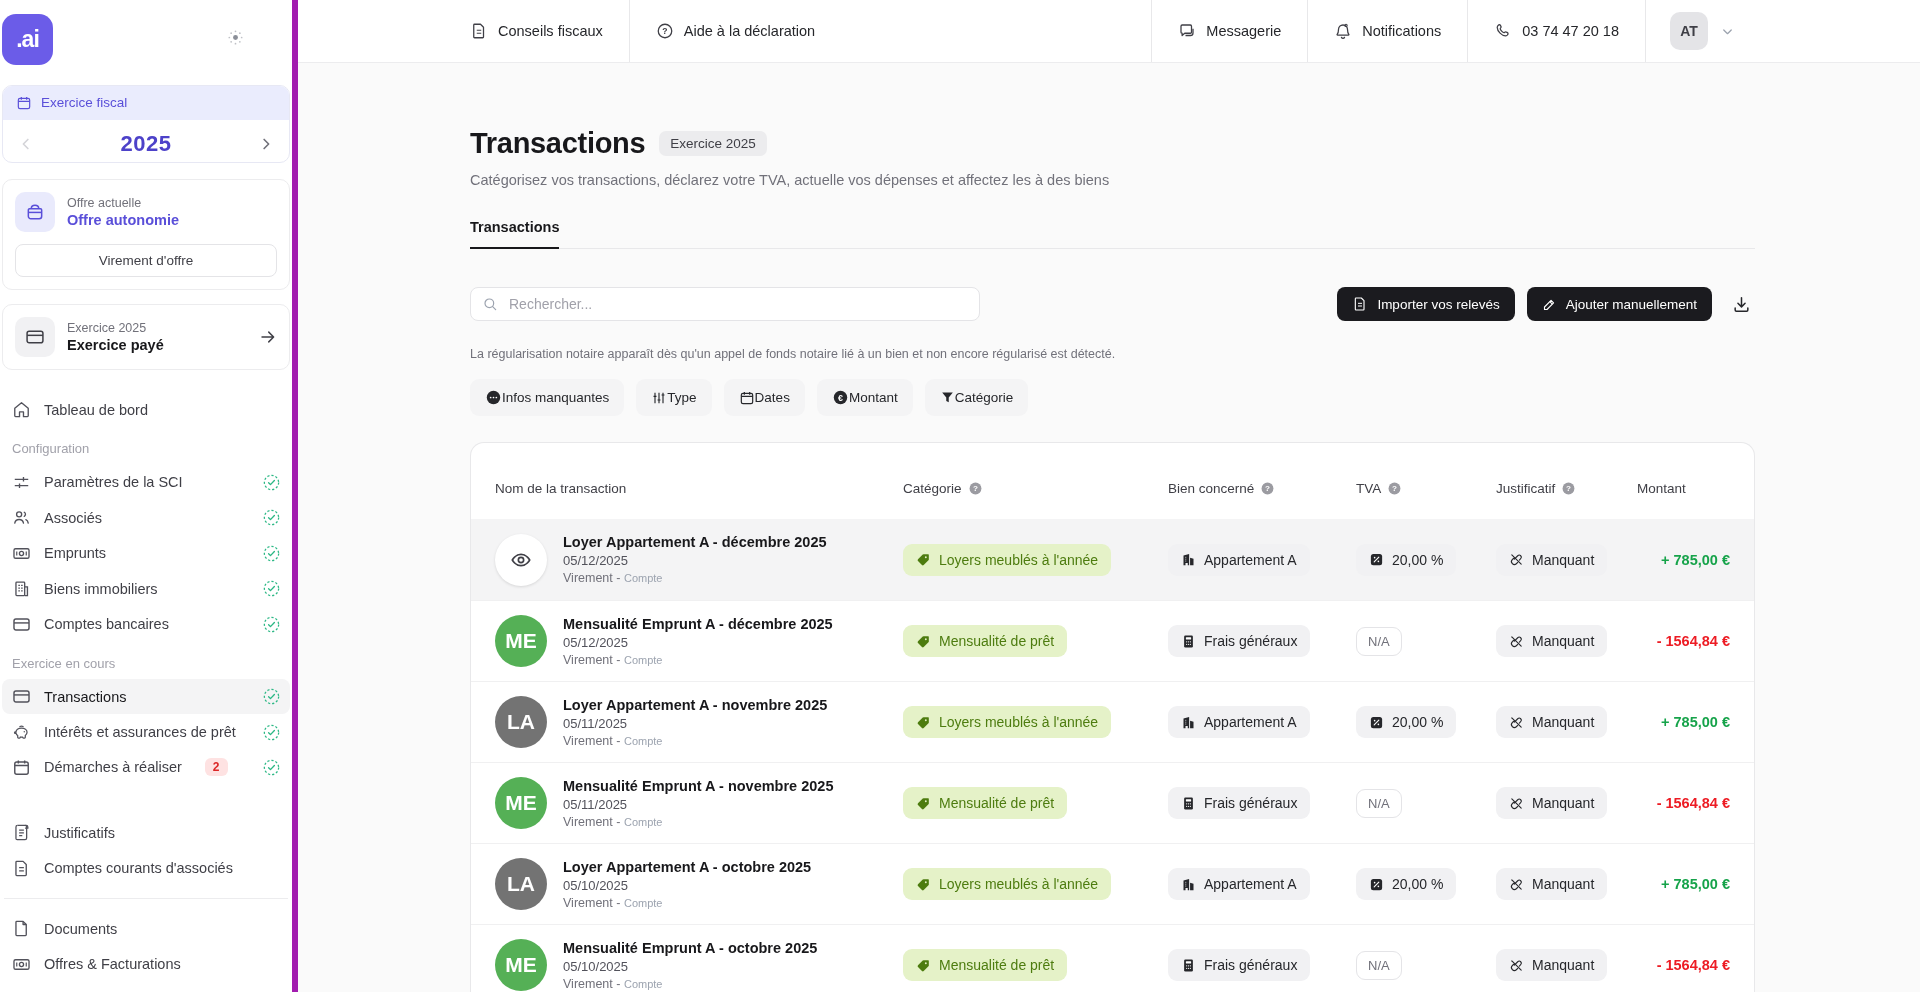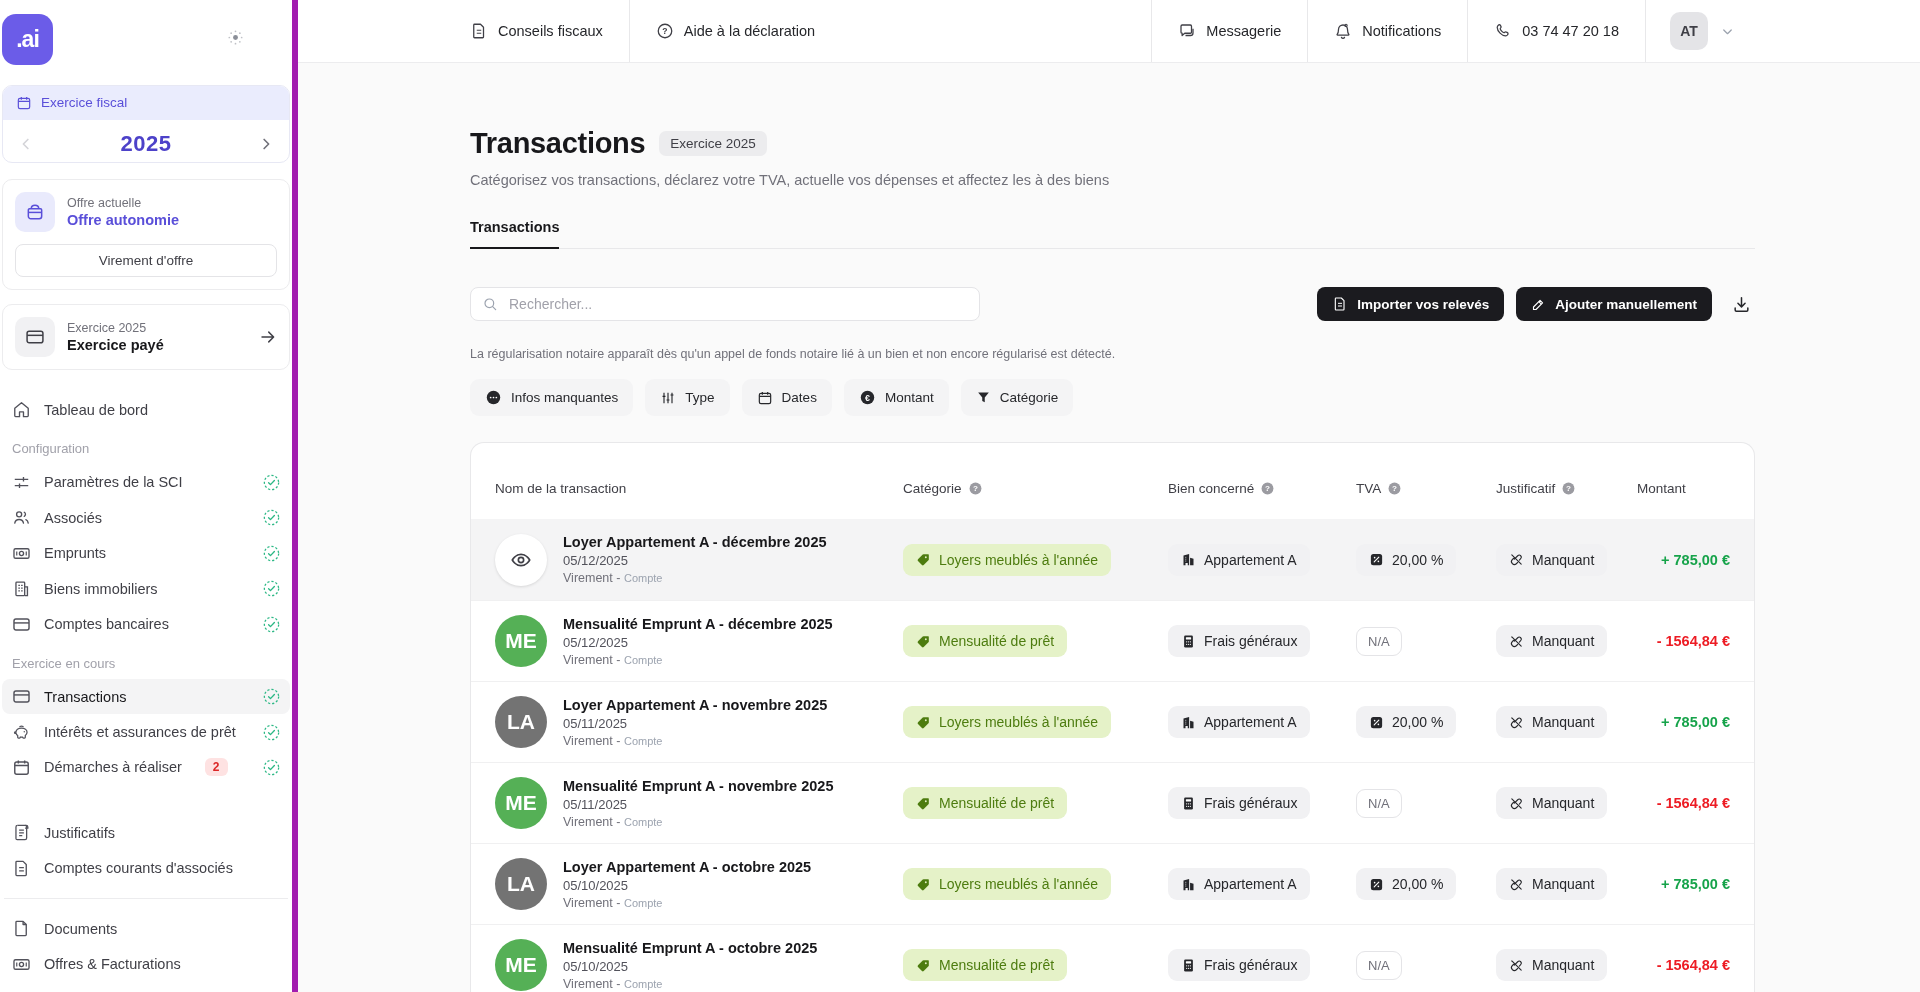--- a/index.html
+++ b/index.html
@@ -60,27 +60,27 @@
 
   .tabs { margin-top:30px; border-bottom:1px solid #e8e8ea; }
   .tab { display:inline-block; font-size:14.5px; color:#18181b; font-weight:bold; padding-bottom:12px; border-bottom:2px solid #18181b; margin-bottom:-1px; cursor:pointer; }
 
   .controls { margin-top:38px; display:flex; align-items:center; }
   .search-wrap { position:relative; width:510px; }
   .search-wrap .sic { position:absolute; left:12px; top:9px; color:#9ca3af; }
   .search-input { width:100%; height:34px; border:1px solid #e4e4e7; border-radius:8px; padding:0 12px 0 38px; font-size:14px; color:#26272b; background:#fff; font-family:inherit; outline:none; }
   .search-input::placeholder { color:#a1a1aa; }
   .ctl-right { margin-left:auto; display:flex; align-items:center; gap:12px; }
-  .dark-btn { background:#1b1b1f; color:#fff; border:none; border-radius:8px; height:34px; padding:0 15px; font-size:13.5px; display:flex; align-items:center; gap:9px; cursor:pointer; font-family:inherit;font-weight:bold; }
+  .dark-btn { background:#1b1b1f; color:#fff; border:none; border-radius:8px; height:34px; padding:0 15px; font-size:13.5px; display:flex; align-items:center; gap:9px; cursor:pointer; font-family:inherit; }
   .dl-btn { background:none; border:none; color:#26272b; cursor:pointer; padding:4px; margin-left:4px; }
 
   .notice { margin-top:26px; font-size:12.5px; color:#71717a; }
 
   .chips { margin-top:18px; display:flex; gap:12px; }
-  .chip { background:#f4f4f5; border:none; border-radius:9px; padding:0 15px; height:37px; display:flex; align-items:center; gap:9px; font-size:13.5px; color:#26272b; cursor:pointer; font-family:inherit; }
+  .chip { background:#f4f4f5; border:none; border-radius:9px; padding:0 15px; height:37px; display:flex; align-items:center; font-size:13.5px; color:#26272b; cursor:pointer; font-family:inherit; }
 
   
   .tcard { margin-top:26px; background:#fff; border:1px solid #e8e8ea; border-bottom:none; border-radius:14px 14px 0 0; height:560px; overflow:hidden; }
   .thead, .trow { display:grid; grid-template-columns:408px 265px 188px 140px 141px 1fr; align-items:center; padding:0 24px; }
   .thead { height:76px; padding-top:14px; font-size:13.5px; color:#3f3f46; }
   .th { display:flex; align-items:center; gap:6px; }
   .th.right { justify-content:flex-start; }
   .trow { height:81px; }
   .trow + .trow { border-top:1px solid #f0f0f1; }
   .trow.hl { background:#f4f4f5; border-top:none; }

